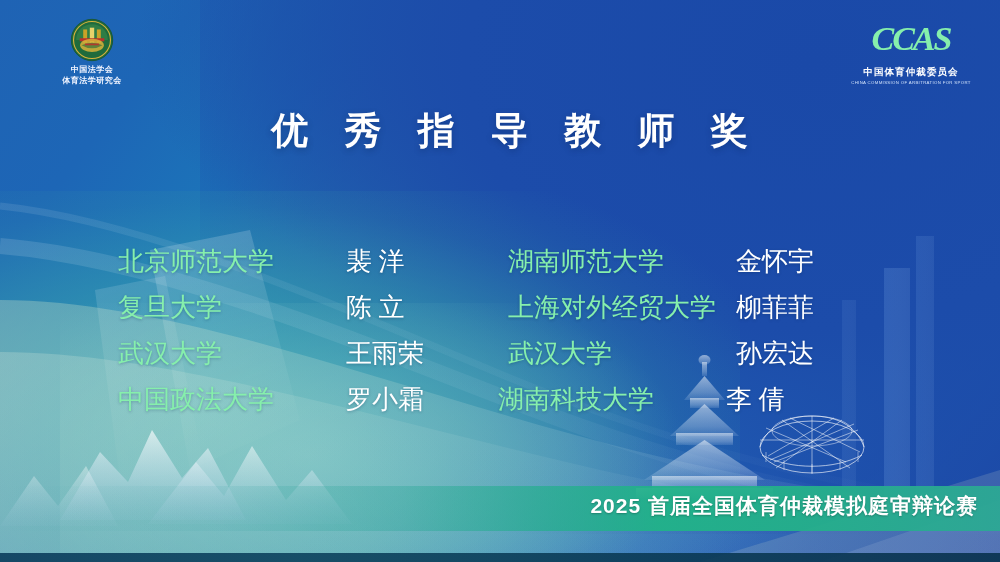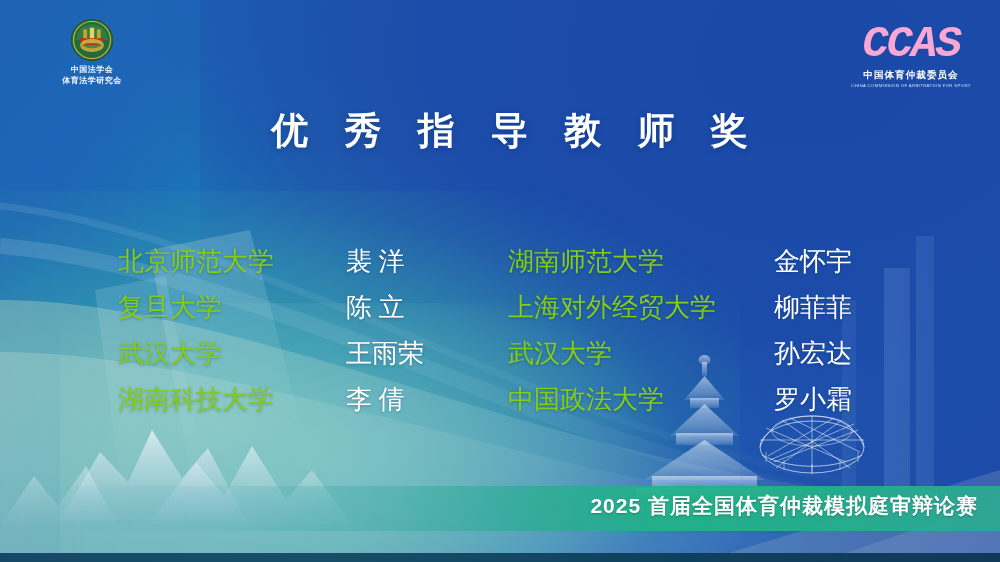--- a/index.html
+++ b/index.html
@@ -130,31 +130,31 @@
   }
 
   .logo-right {
     position: absolute;
     right: 24px;
     top: 22px;
     width: 130px;
     text-align: center;
   }
   .ccas-mark {
-    font-family: Liberation Mono, monospace;
-    font-size: 44px;
+    font-family: Liberation Serif, serif;
+    font-size: 34px;
     font-weight: bold;
     font-style: italic;
     letter-spacing: -2px;
-    color: #f9a8d4;
+    color: #86efac;
     line-height: 1;
     position: relative;
   }
   .ccas-cn {
-    margin-top: 3px;
+    margin-top: 10px;
     font-family: Liberation Serif, serif;
     font-size: 9.5px;
     font-weight: bold;
     letter-spacing: 1.1px;
     color: #ffffff;
     white-space: nowrap;
   }
   .ccas-en {
     margin-top: 1px;
     font-family: "Liberation Sans", "DejaVu Sans", sans-serif;
@@ -191,26 +191,26 @@
   .row {
     display: flex;
     align-items: baseline;
     height: 46px;
   }
   .cell {
     display: flex;
     align-items: baseline;
   }
   .cell-left  { width: 390px; }
-  .cell-right { width: 380px; gap: 38px; }
+  .cell-right { width: 380px; }
 
   .school {
     width: 228px;
     font-size: 26px;
-    color: #84cc16;
+    color: #86efac;
     white-space: nowrap;
     text-shadow: 0 1px 3px rgba(0,35,75,0.30);
   }
   .person {
     width: 110px;
     font-size: 26px;
     color: #ffffff;
     white-space: nowrap;
     text-shadow: 0 1px 3px rgba(0,35,75,0.30);
     text-align: justify;
@@ -378,24 +378,24 @@
         <span class="school">武汉大学</span>
         <span class="person">王雨荣</span>
       </div>
       <div class="cell cell-right">
         <span class="school">武汉大学</span>
         <span class="person">孙宏达</span>
       </div>
     </div>
 
     <div class="row">
+      <div class="cell cell-right">
+        <span class="school">中国政法大学</span>
+        <span class="person">罗小霜</span>
+      </div>
       <div class="cell cell-left">
         <span class="school">湖南科技大学</span>
         <span class="person">李 倩</span>
       </div>
-      <div class="cell cell-right">
-        <span class="school">中国政法大学</span>
-        <span class="person">罗小霜</span>
-      </div>
     </div>
 
   </div>
 </div>
 
 </body></html>

